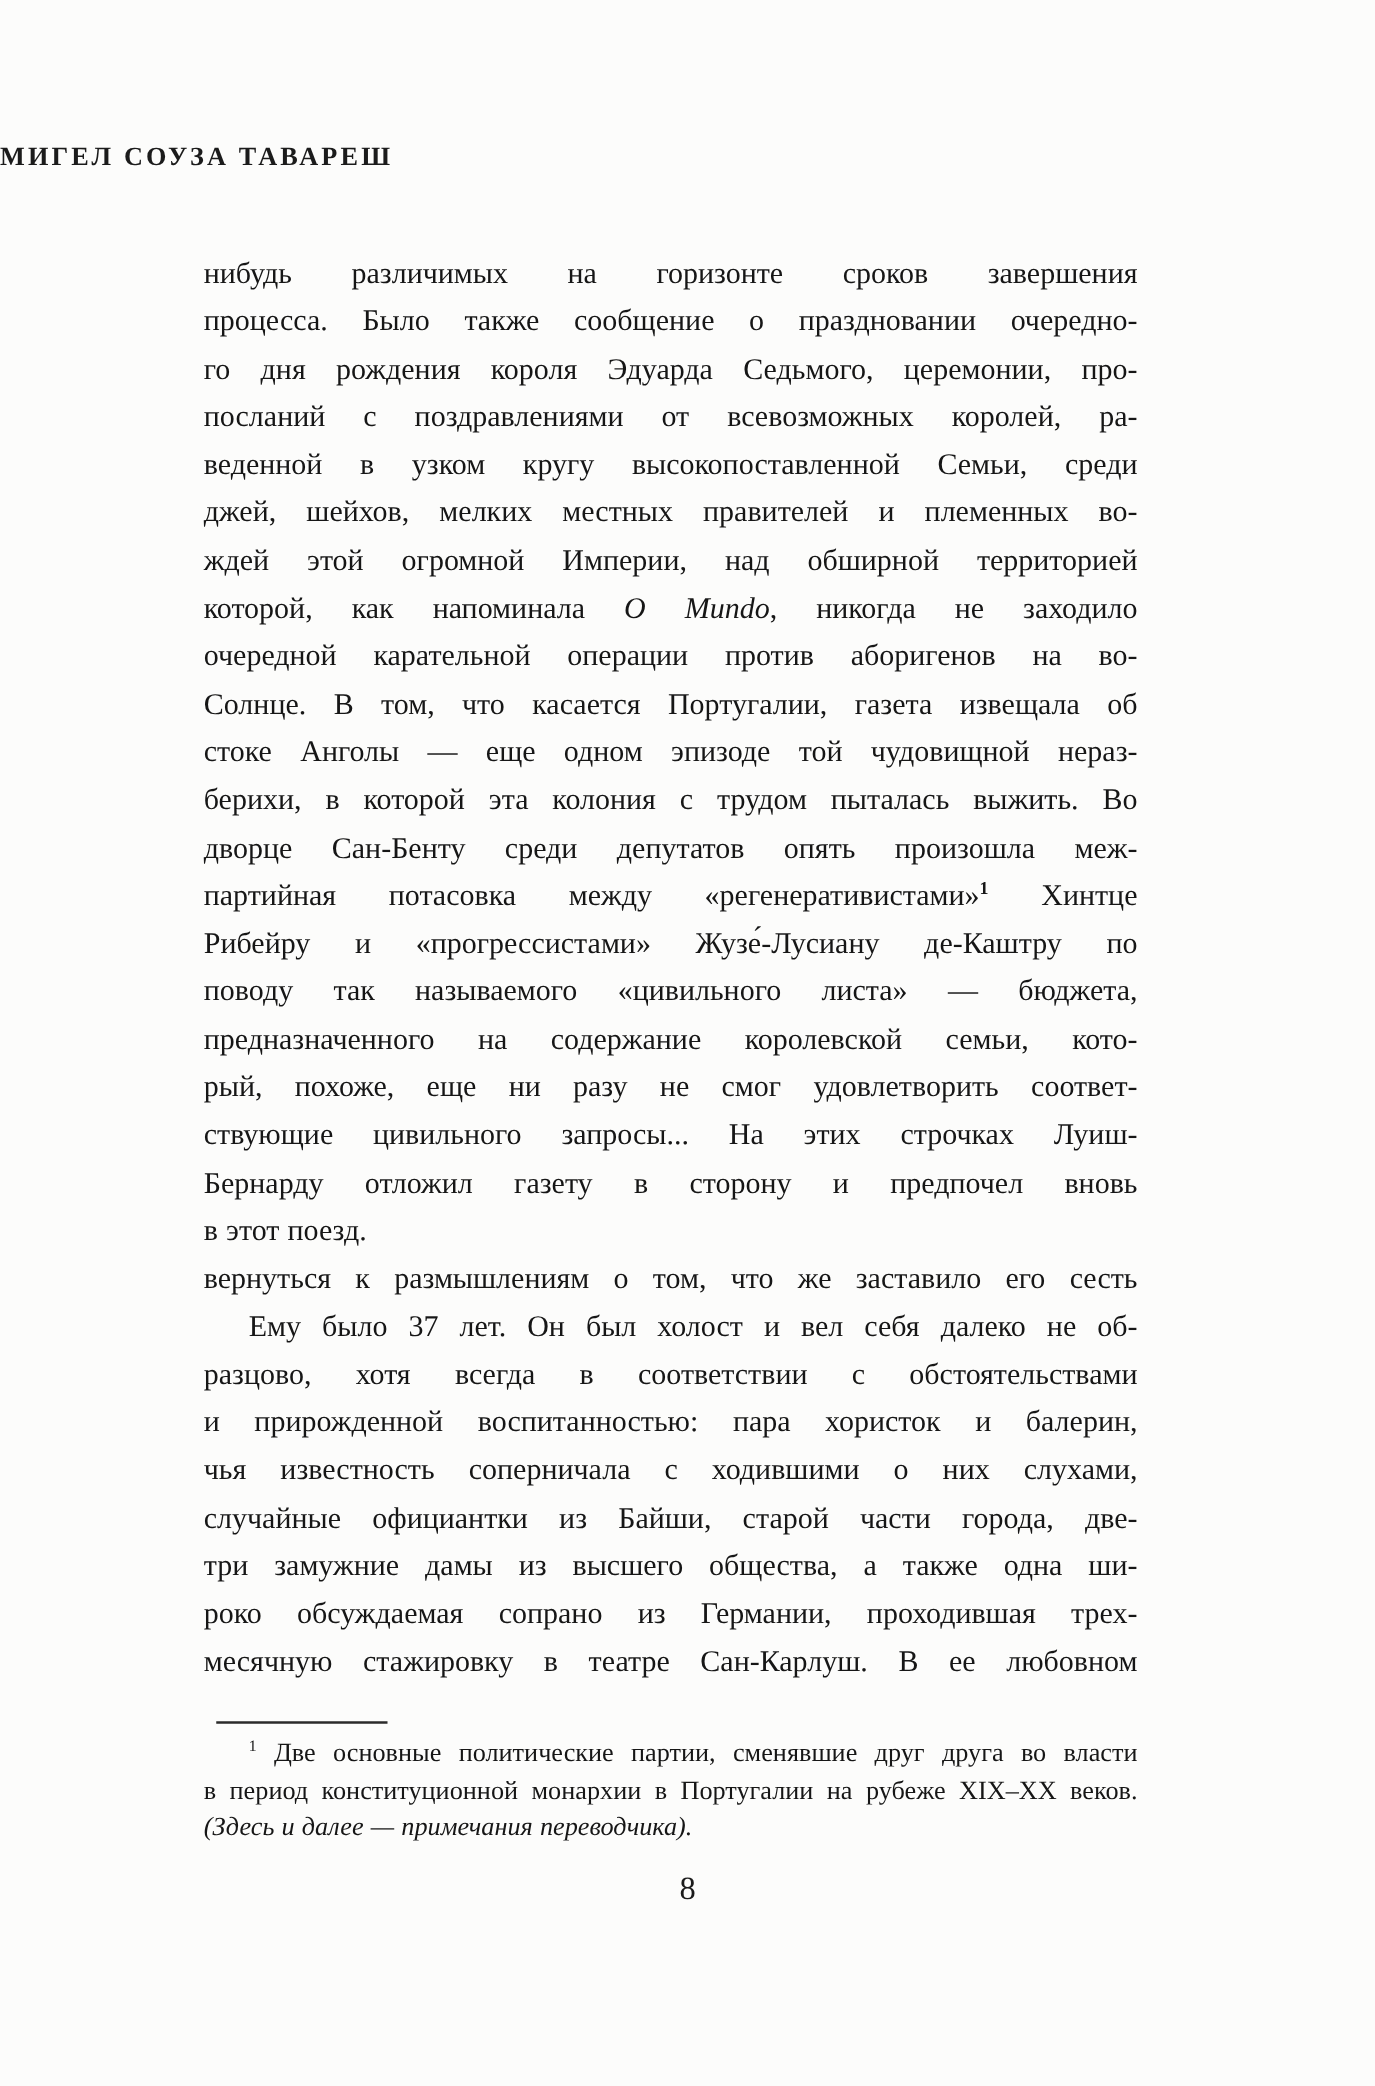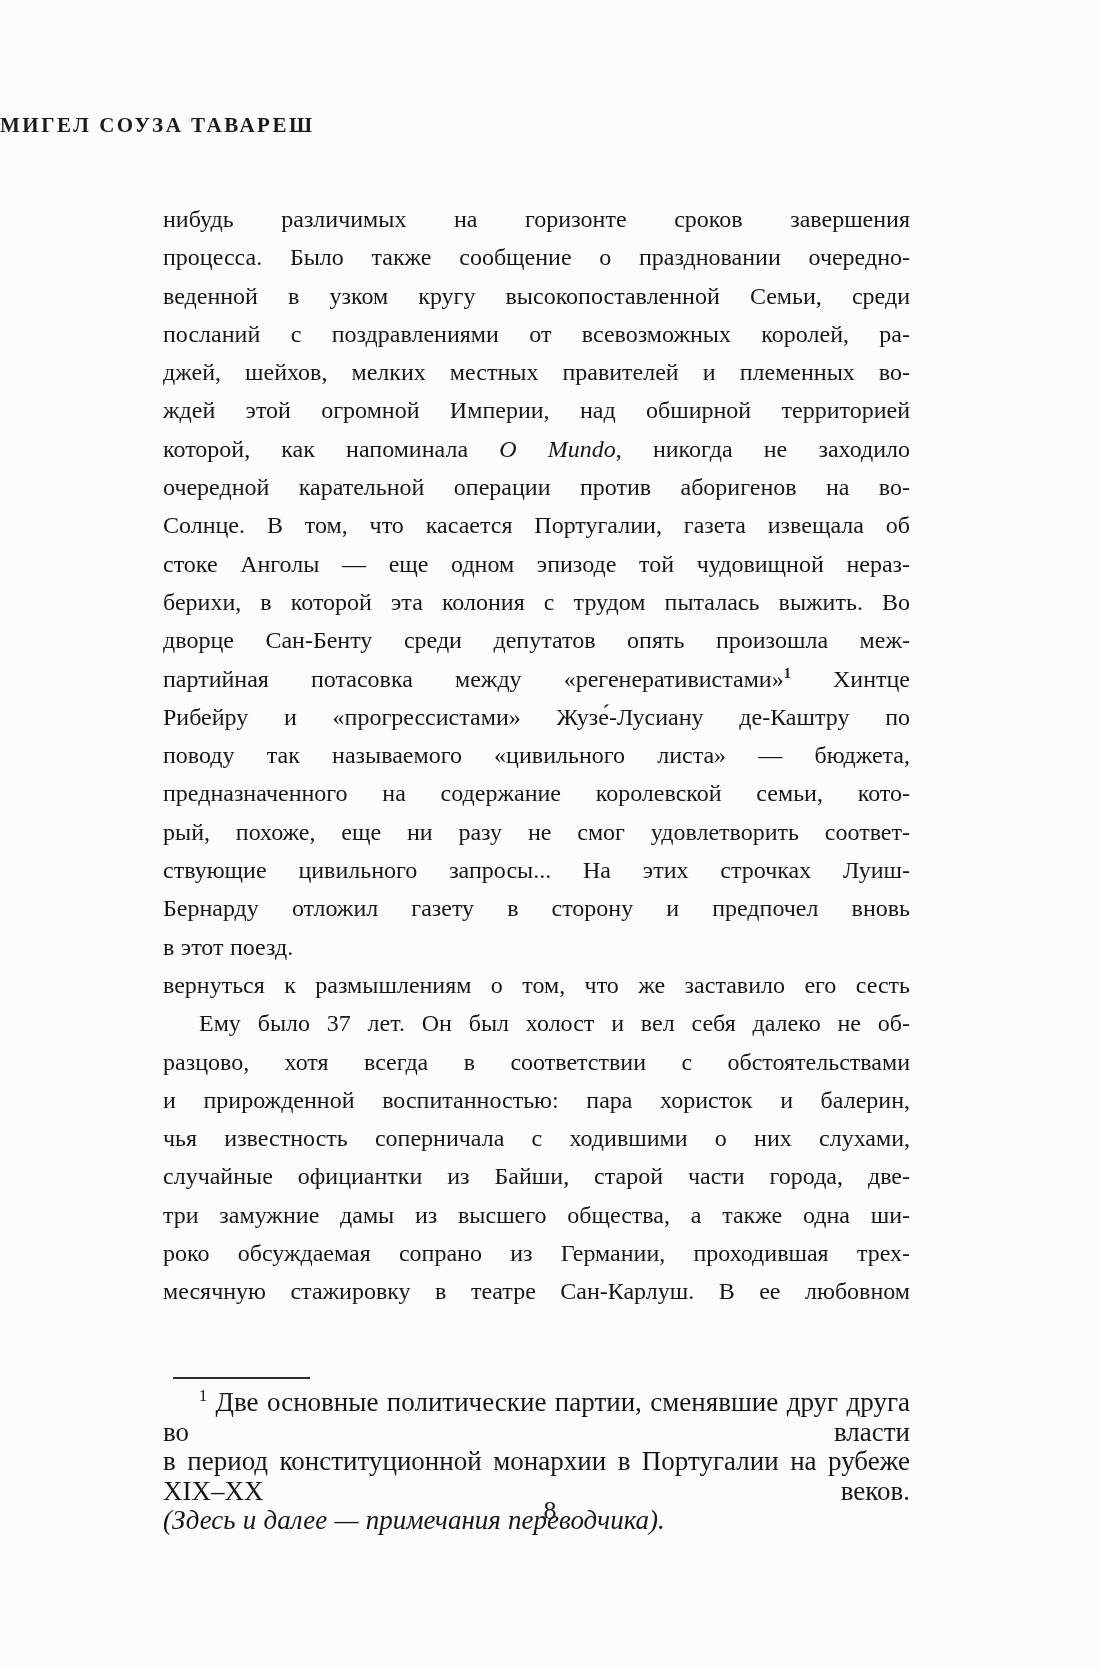--- a/index.html
+++ b/index.html
@@ -55,21 +55,21 @@
     left: 173px;
     width: 137px;
     height: 0;
     border-top: 2px solid #2b2b2b;
   }
   .footnote-text {
     position: absolute;
     top: 1388px;
     left: 163px;
     width: 747px;
-    font-size: 27px;
+    font-size: 21px;
     line-height: 29.5px;
   }
   .footnote-text sup { font-weight: normal; }
   .page-number {
     position: absolute;
     top: 1496px;
     left: 0;
     width: 100%;
     text-align: center;
     font-size: 26px;
@@ -79,22 +79,23 @@
 </head>
 <body>
 
 <div class="page">
 
   <div class="running-head">МИГЕЛ СОУЗА ТАВАРЕШ</div>
 
   <div class="body-text">
       <div class="line"><span>нибудь различимых на горизонте сроков завершения</span></div>
       <div class="line"><span>процесса. Было также сообщение о праздновании очередно-</span></div>
+      <div class="line"><span>го дня рождения короля Эдуарда Седьмого, церемонии, про-</span></div>
+      <div class="line"><span>посланий с поздравлениями от всевозможных королей, ра-</span></div>
       <div class="line"><span>веденной в узком кругу высокопоставленной Семьи, среди</span></div>
-      <div class="line"><span>посланий с поздравлениями от всевозможных королей, ра-</span></div>
       <div class="line"><span>джей, шейхов, мелких местных правителей и племенных во-</span></div>
       <div class="line"><span>ждей этой огромной Империи, над обширной территорией</span></div>
       <div class="line"><span>которой, как напоминала </span><span class="bi">O Mundo</span><span>, никогда не заходило</span></div>
       <div class="line"><span>очередной карательной операции против аборигенов на во-</span></div>
       <div class="line"><span>Солнце. В том, что касается Португалии, газета извещала об</span></div>
       <div class="line"><span>стоке Анголы — еще одном эпизоде той чудовищной нераз-</span></div>
       <div class="line"><span>берихи, в которой эта колония с трудом пыталась выжить. Во</span></div>
       <div class="line"><span>дворце Сан-Бенту среди депутатов опять произошла меж-</span></div>
       <div class="line"><span>партийная потасовка между «регенеративистами»</span><sup>1</sup><span> Хинтце</span></div>
       <div class="line"><span>Рибейру и «прогрессистами» Жузе́-Лусиану де-Каштру по</span></div>

